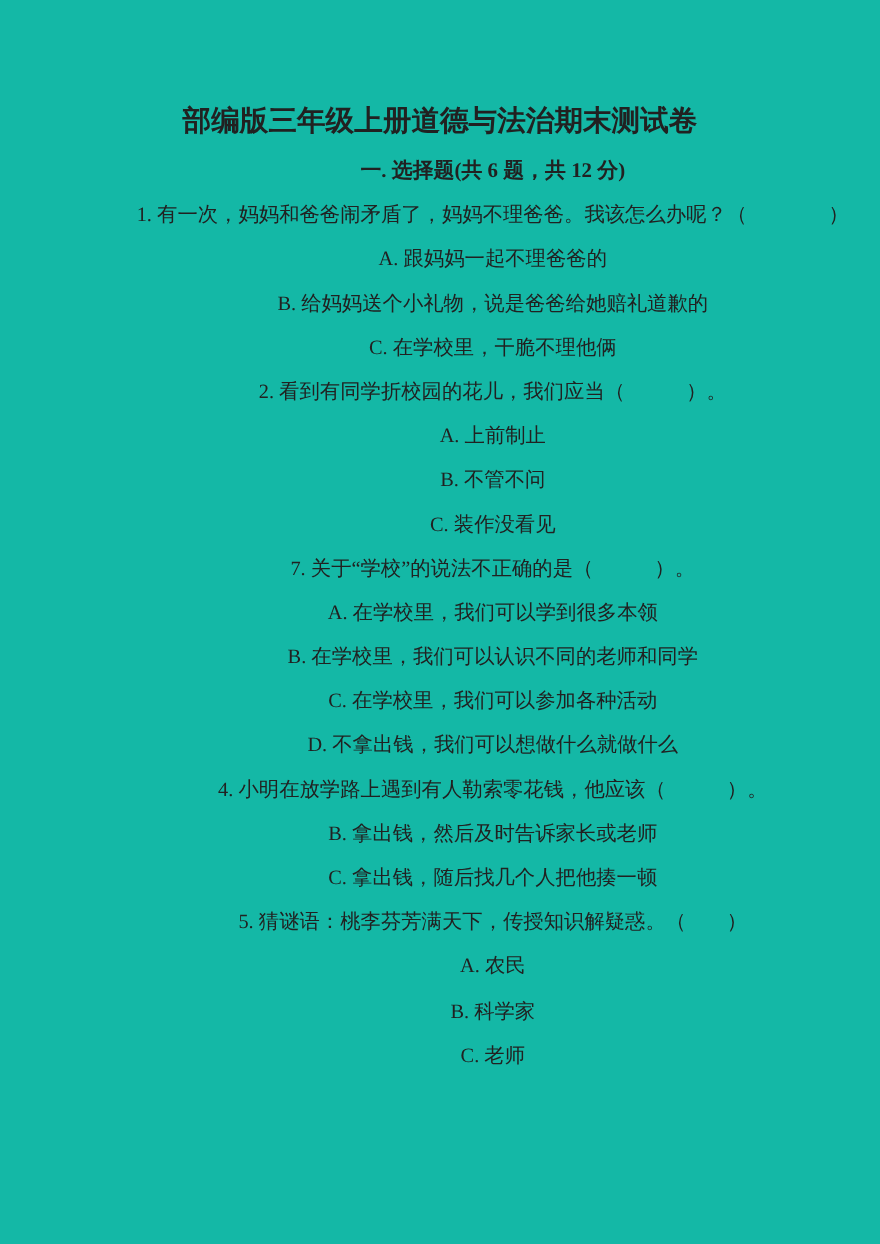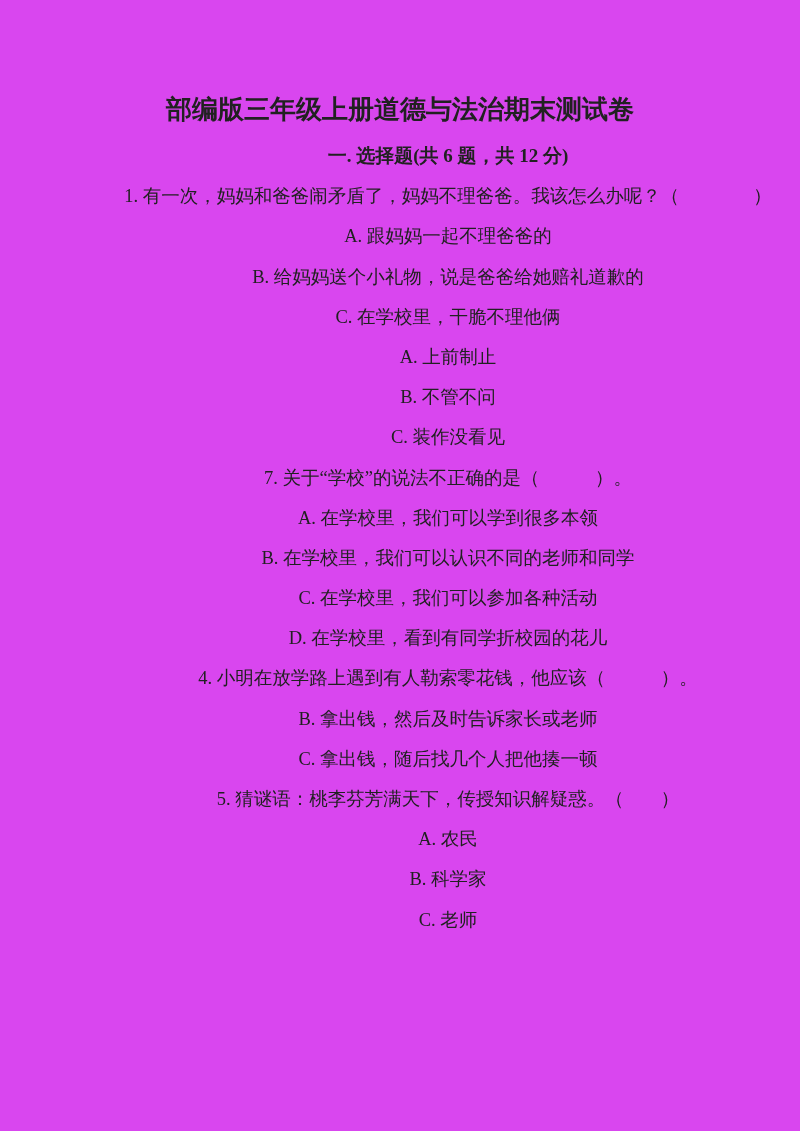--- a/index.html
+++ b/index.html
@@ -10,21 +10,21 @@
     width: 800px;
     height: 1131px;
     background: #ffffff;
     font-family: "Liberation Serif", "DejaVu Serif", serif;
     color: #212121;
   }
   .page {
     position: relative;
     width: 800px;
     height: 1131px;
-    background: #d946ef;
+    background: #14b8a6;
     overflow: hidden;
   }
   .exam-title {
     position: absolute;
     top: 88px;
     left: 0;
     width: 100%;
     text-align: center;
     font-size: 26px;
     font-weight: 700;
@@ -59,29 +59,30 @@
 
   <div class="content">
 
     <p class="section-heading">一. 选择题(共 6 题，共 12 分)</p>
 
     <p>1. 有一次，妈妈和爸爸闹矛盾了，妈妈不理爸爸。我该怎么办呢？（　　　　）</p>
     <p>A. 跟妈妈一起不理爸爸的</p>
     <p>B. 给妈妈送个小礼物，说是爸爸给她赔礼道歉的</p>
     <p>C. 在学校里，干脆不理他俩</p>
 
+    <p>2. 看到有同学折校园的花儿，我们应当（　　　）。</p>
     <p>A. 上前制止</p>
     <p>B. 不管不问</p>
     <p>C. 装作没看见</p>
 
     <p>7. 关于“学校”的说法不正确的是（　　　）。</p>
     <p>A. 在学校里，我们可以学到很多本领</p>
     <p>B. 在学校里，我们可以认识不同的老师和同学</p>
     <p>C. 在学校里，我们可以参加各种活动</p>
-    <p>D. 在学校里，看到有同学折校园的花儿</p>
+    <p>D. 不拿出钱，我们可以想做什么就做什么</p>
 
     <p>4. 小明在放学路上遇到有人勒索零花钱，他应该（　　　）。</p>
     <p>B. 拿出钱，然后及时告诉家长或老师</p>
     <p>C. 拿出钱，随后找几个人把他揍一顿</p>
 
     <p>5. 猜谜语：桃李芬芳满天下，传授知识解疑惑。（　　）</p>
     <p>A. 农民</p>
     <p>B. 科学家</p>
     <p>C. 老师</p>
 

